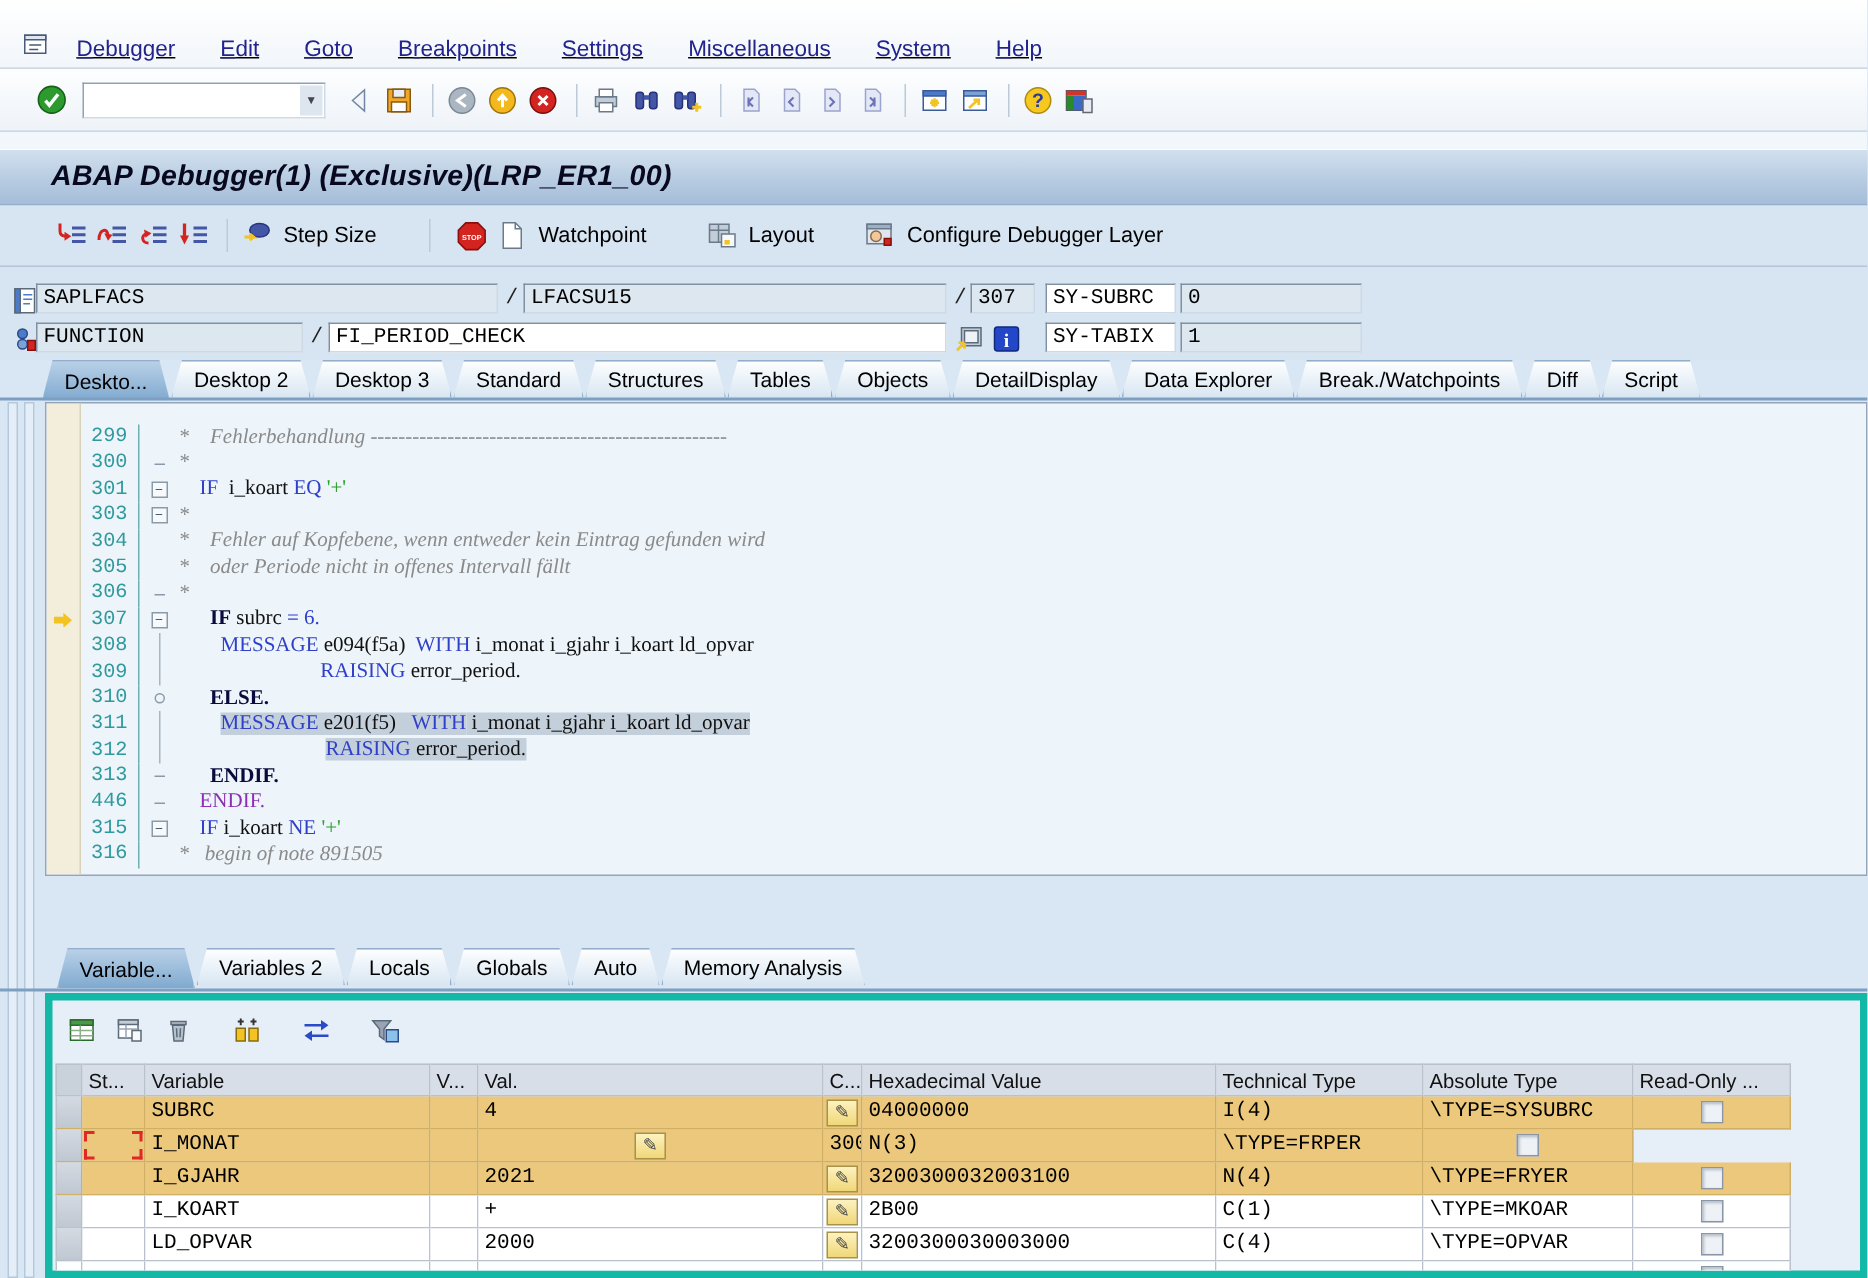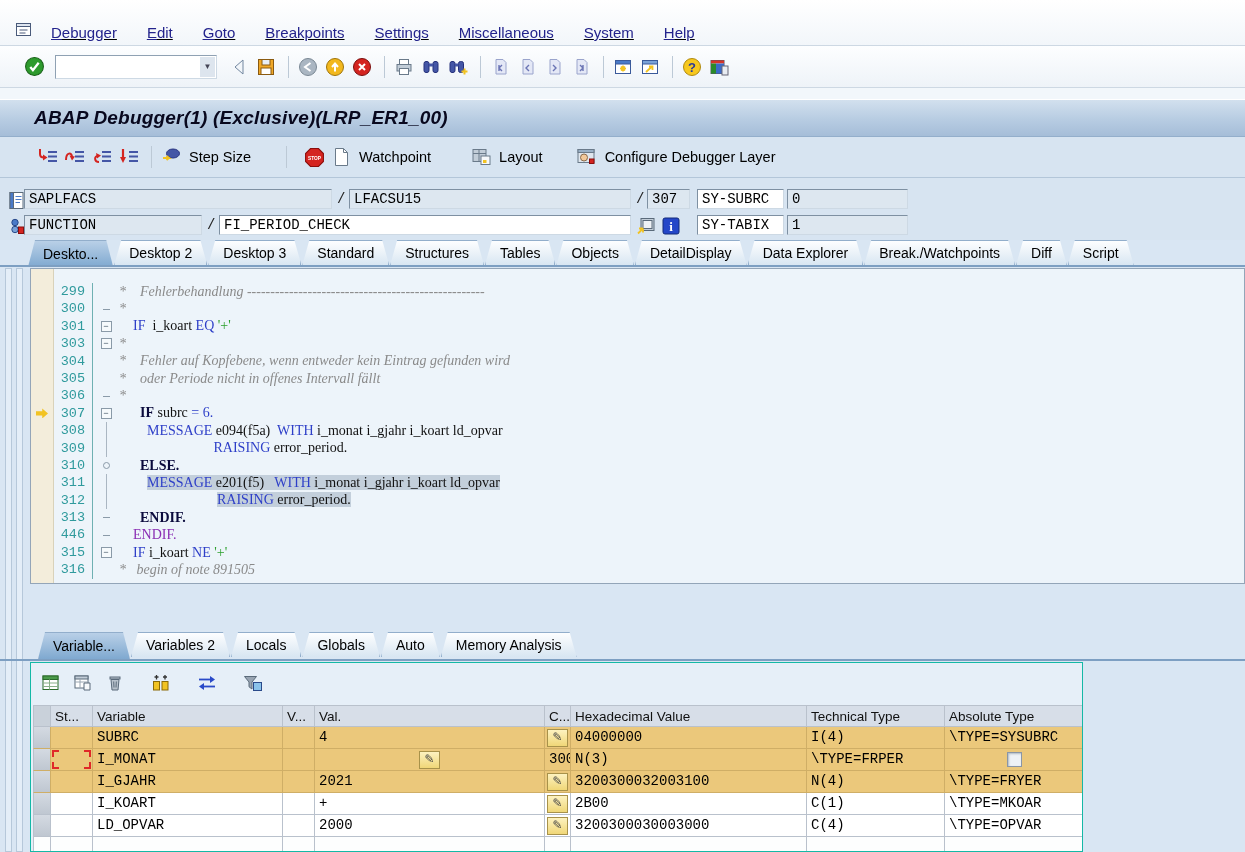--- a/index.html
+++ b/index.html
@@ -69,21 +69,21 @@
   .tk-kb{color:#0a0a3c;font-weight:bold;}
   .tk-kp{color:#8b2fb4;}
   .tk-st{color:#2ca02c;}
   .tk-nu{color:#2e3fc8;}
   .hl{background:#c3cfdb;}
 
   
   .scopebar{position:absolute;left:0;top:584px;width:100%;height:27px;background:#f8fbfd;border-bottom:1px solid #b9c8d6;display:flex;align-items:center;padding-left:14px;box-sizing:border-box;font-size:13.5px;color:#000;}
 
   
-  .varpanel{position:absolute;left:30px;top:662px;width:1053px;height:190px;background:#e6eff8;border:1px solid #14b8a6;box-sizing:border-box;overflow:hidden;text-decoration:underline;}
+  .varpanel{position:absolute;left:30px;top:662px;width:1215px;height:190px;background:#e6eff8;border:5px solid #14b8a6;box-sizing:border-box;overflow:hidden;text-decoration:underline;}
   .vicons{position:absolute;left:8px;top:8px;display:flex;align-items:center;}
   .vicons .tbi{margin-right:8px;}
   .vicons .big-gap{width:14px;}
   .vthead,.vrow{display:grid;grid-template-columns:18px 42px 190px 32px 230px 26px 236px 138px 140px 105px;}
   .vtable{position:absolute;left:2px;top:42px;width:1157px;}
   .hc{background:#d7dee8;border:1px solid #b9c1cc;border-left:none;height:22px;line-height:21px;font-size:13.5px;color:#111;padding:0 4px;box-sizing:border-box;white-space:nowrap;overflow:hidden;}
   .hc:first-child{border-left:1px solid #b9c1cc;background:#c9d1da;}
   .bc{height:22px;line-height:20px;border:1px solid #b9c1cc;border-top:none;border-left:none;font-family:"Liberation Mono","DejaVu Sans Mono",monospace;font-size:14px;color:#000;padding:0 4px;box-sizing:border-box;white-space:nowrap;overflow:hidden;background:#fff;position:relative;}
   .vrow .bc:first-child{border-left:1px solid #b9c1cc;background:linear-gradient(#d4dae2,#bfc7d1);}
   .vrow.sel .bc{background:#ebc87b;border-color:#cfae66;border-top:none;border-left:none;}

